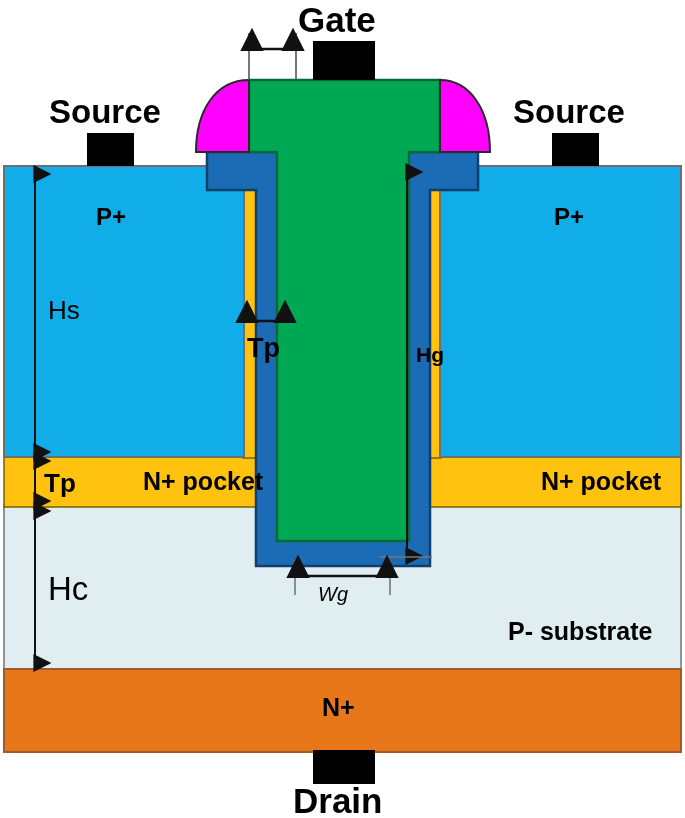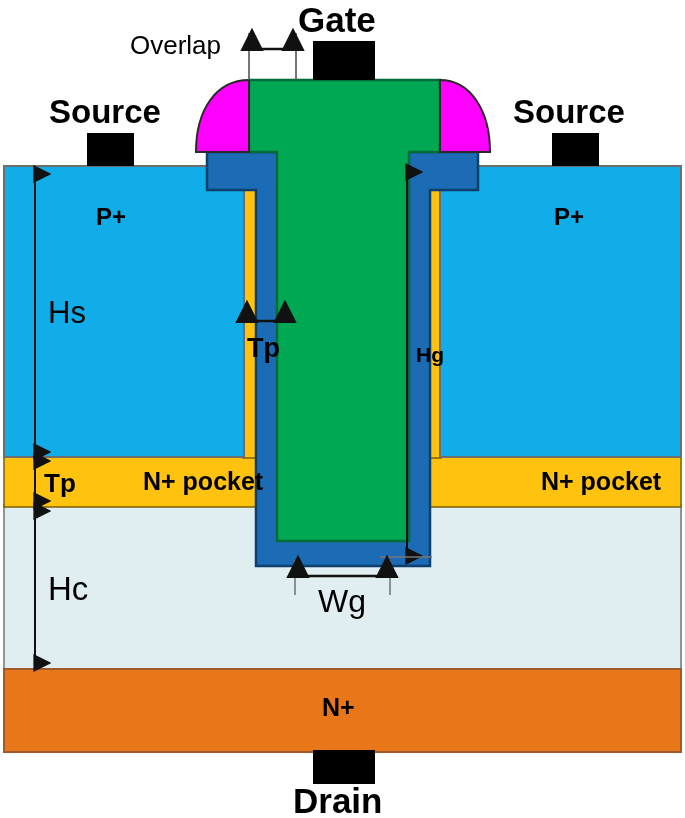--- a/index.html
+++ b/index.html
@@ -106,44 +106,44 @@
     <line x1="295" y1="560" x2="295" y2="595" stroke="#777777" stroke-width="1.6"></line>
     <line x1="390" y1="560" x2="390" y2="595" stroke="#777777" stroke-width="1.6"></line>
     <g>
       <line x1="298" y1="576" x2="387" y2="576" stroke="#111111" stroke-width="2.6" marker-start="url(#ah-dn)" marker-end="url(#ah-dn)"></line>
     </g>
 
   </svg>
 
   <div class="lbl lbl-heavy" style="left:298px;top:0px;font-size:35px;">Gate</div>
 
-  <div class="lbl" style="left:130px;top:30px;font-size:26px;">Overlap</div>
 
   <div class="lbl lbl-heavy" style="left:49px;top:93px;font-size:33px;">Source</div>
 
   <div class="lbl lbl-heavy" style="left:513px;top:93px;font-size:33px;">Source</div>
 
   <div class="lbl lbl-heavy" style="left:96px;top:203px;font-size:24px;">P+</div>
 
   <div class="lbl lbl-heavy" style="left:554px;top:203px;font-size:24px;">P+</div>
 
-  <div class="lbl" style="left:48px;top:295px;font-size:31px;">Hs</div>
+  <div class="lbl" style="left:48px;top:295px;font-size:26px;">Hs</div>
 
   <div class="lbl lbl-heavy" style="left:247px;top:333px;font-size:27px;">Tp</div>
 
   <div class="lbl lbl-heavy" style="left:416px;top:343px;font-size:21px;">Hg</div>
 
   <div class="lbl lbl-heavy" style="left:44px;top:468px;font-size:26px;">Tp</div>
 
   <div class="lbl lbl-heavy" style="left:143px;top:467px;font-size:25px;">N+ pocket</div>
 
   <div class="lbl lbl-heavy" style="left:541px;top:467px;font-size:25px;">N+ pocket</div>
 
   <div class="lbl" style="left:48px;top:570px;font-size:33px;">Hc</div>
 
-  <div class="lbl" style="left:318px;top:583px;font-size:32px;">Wg</div>
+  <div class="lbl" style="left:318px;top:583px;font-size:20px;font-style:italic;">Wg</div>
 
+  <div class="lbl lbl-heavy" style="left:508px;top:617px;font-size:25px;">P- substrate</div>
 
   <div class="lbl lbl-heavy" style="left:322px;top:693px;font-size:25px;">N+</div>
 
   <div class="lbl lbl-heavy" style="left:293px;top:781px;font-size:35px;">Drain</div>
 
 </div>
 
 </body></html>

